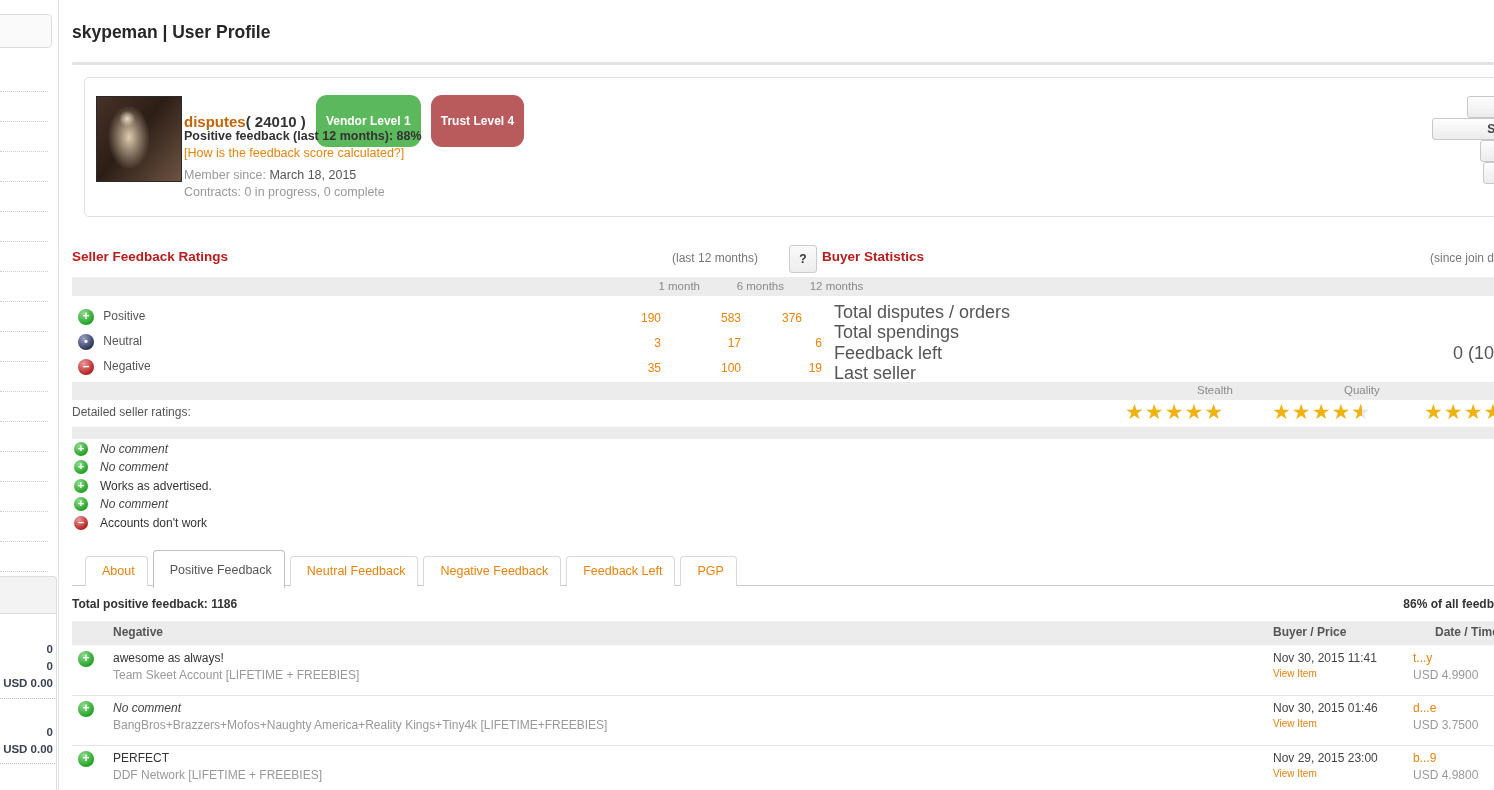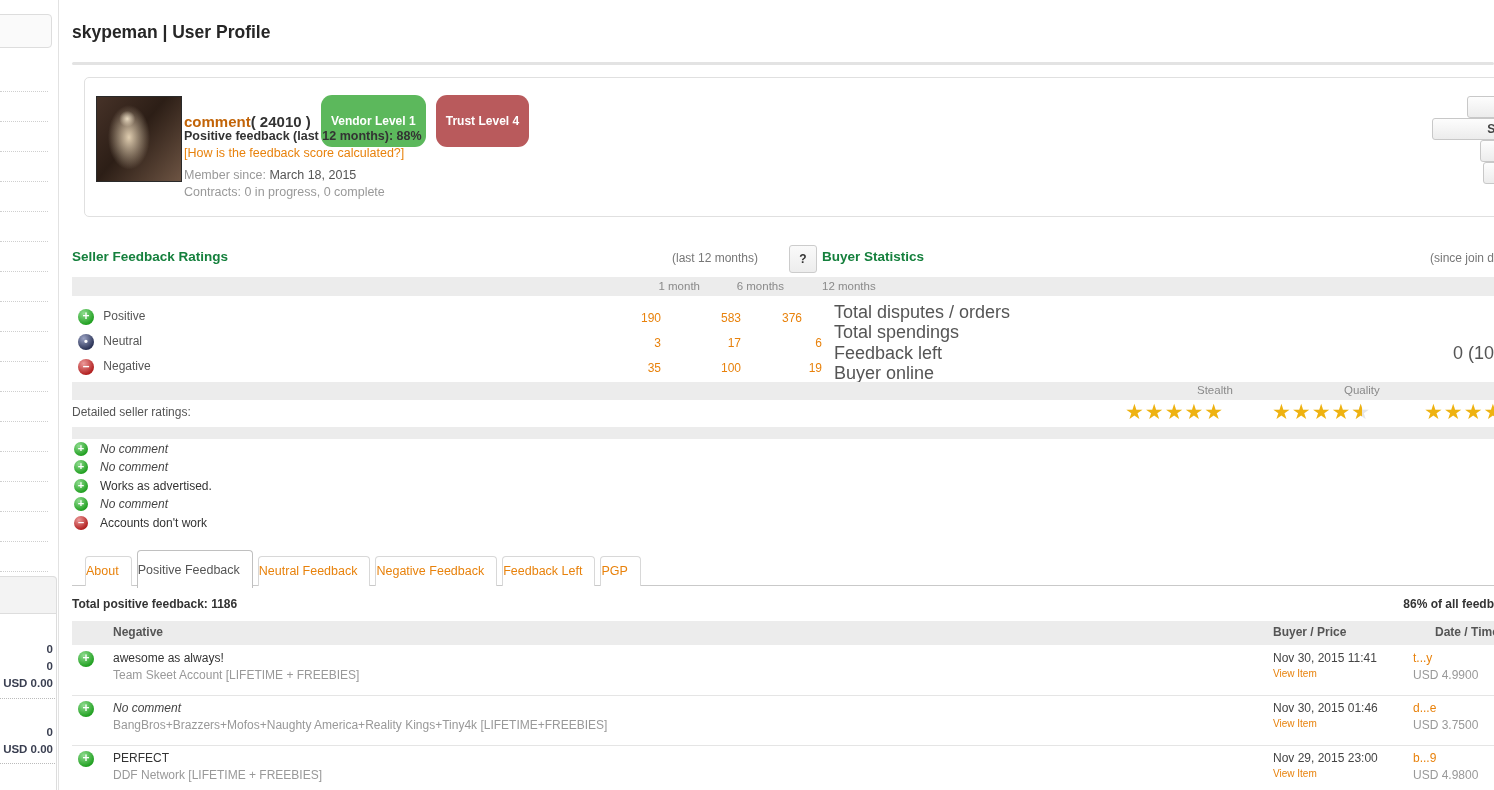--- a/index.html
+++ b/index.html
@@ -34,21 +34,21 @@
   .badge.green{background:#5cb85c;}
   .badge.red{background:#b95a5c;}
   .posline{left:184px;top:129px;font-weight:bold;color:#333;font-size:12.5px;}
   .scorelink{left:184px;top:146px;color:#e8820c;font-size:12.5px;cursor:pointer;}
   .memberline{left:184px;top:168px;color:#999;font-size:12.5px;}
   .memberline .val{color:#555;}
   .contractsline{left:184px;top:185px;color:#999;font-size:12.5px;}
   .pbtn{position:absolute;height:22px;line-height:20px;padding:0 12px;border:1px solid #c8c8c8;border-radius:3px;
     background:linear-gradient(#fdfdfd,#ececec);font-weight:bold;color:#444;font-size:12px;width:160px;cursor:pointer;box-sizing:border-box;}
   
-  .sec-title{font-size:13.5px;font-weight:bold;color:#15803d;}
+  .sec-title{font-size:13.5px;font-weight:bold;color:#b91c1c;}
   .sec-sub{color:#777;font-size:12px;}
   .help-btn{left:789px;top:245px;width:26px;height:26px;border:1px solid #ccc;border-radius:3px;background:linear-gradient(#fafafa,#ededed);
     text-align:center;line-height:26px;font-weight:bold;color:#333;cursor:pointer;}
   .graybar{background:#ececec;}
   .colhead{color:#8a8a8a;font-size:11.5px;}
   .num{color:#e8820c;font-size:12px;text-align:right;width:60px;}
   .rowlabel{color:#555;font-size:12px;}
   .dot{display:inline-block;width:16px;height:16px;border-radius:50%;color:#fff;font-weight:bold;text-align:center;line-height:15px;font-size:12px;vertical-align:middle;}
   .dot.positive{background:radial-gradient(circle at 35% 28%,#8fdc8f,#1e9e1e 75%);}
   .dot.positive::after{content:"+";}
@@ -64,21 +64,21 @@
   .st.half .h{position:absolute;left:0;top:0;width:55%;overflow:hidden;color:#eeb211;}
   
   .comment-row{position:absolute;left:74px;height:19px;}
   .comment-row .dot{width:14px;height:14px;line-height:13px;font-size:11px;}
   .comment-text{position:absolute;left:26px;top:1px;white-space:nowrap;color:#333;font-size:12px;}
   .comment-text.italic{font-style:italic;color:#444;}
   
   .tabs-rule{left:72px;top:585px;width:1422px;height:1px;background:#c9c9c9;}
   .tabs{left:85px;top:548px;height:38px;display:flex;align-items:flex-end;gap:5px;}
   .tab{border:1px solid #d8d8d8;border-bottom:none;border-radius:4px 4px 0 0;background:#fff;
-    padding:7px 12px 8px 0;color:#e8820c;font-size:12.5px;cursor:pointer;white-space:nowrap;}
+    padding:7px 12px 8px 16px;color:#e8820c;font-size:12.5px;cursor:pointer;white-space:nowrap;}
   .tab.active{border-color:#c0c0c0;color:#555;padding-top:12px;padding-bottom:11px;position:relative;z-index:2;margin-bottom:-2px;}
   
   .total-line{left:72px;top:597px;font-weight:bold;color:#333;font-size:12px;}
   .pct-line{right:0;top:597px;font-weight:bold;color:#333;font-size:12px;text-align:right;}
   .tbl-head{left:72px;top:621px;width:1422px;height:24px;background:#ececec;}
   .th{position:absolute;top:4px;font-weight:bold;color:#555;font-size:12px;white-space:nowrap;}
   .fb-row{position:absolute;left:72px;width:1422px;height:50px;}
   .fb-sep{border-bottom:1px solid #e5e5e5;}
   .fb-icon{position:absolute;left:6px;top:6px;}
   .fb-comment{position:absolute;left:41px;top:6px;color:#333;font-size:12px;white-space:nowrap;}
@@ -123,21 +123,21 @@
   <div class="abs side-val" style="top:743px;">USD 0.00</div>
   <div class="abs side-sep" style="top:763px;"></div>
 </div>
 
 <div class="abs page-title">skypeman | User Profile</div>
 <div class="abs title-rule"></div>
 
 <div class="abs profile-panel"></div>
 <div class="abs avatar"></div>
 <div class="abs uname-line">
-  <span class="uname">comment</span><span class="uid">( 24010 )</span>
+  <span class="uname">disputes</span><span class="uid">( 24010 )</span>
   <span class="badge green">Vendor Level 1</span>
   <span class="badge red">Trust Level 4</span>
 </div>
 <div class="abs posline">Positive feedback (last 12 months): 88%</div>
 <div class="abs scorelink">[How is the feedback score calculated?]</div>
 <div class="abs memberline">
   <span>Member since: </span><span class="val">March 18, 2015</span>
 </div>
 <div class="abs contractsline">Contracts: 0 in progress, 0 complete</div>
 <button class="pbtn" style="left:1467px;top:96px;">View</button>
@@ -147,21 +147,21 @@
 
 <div class="abs sec-title" style="left:72px;top:249px;">Seller Feedback Ratings</div>
 <div class="abs sec-sub" style="left:672px;top:251px;">(last 12 months)</div>
 <div class="abs help-btn">?</div>
 <div class="abs sec-title" style="left:822px;top:249px;">Buyer Statistics</div>
 <div class="abs sec-sub" style="right:0;top:251px;white-space:nowrap;">(since join d</div>
 
 <div class="abs graybar" style="left:72px;top:277px;width:1422px;height:19px;">
   <span class="abs colhead" style="left:568px;top:3px;width:60px;text-align:right;">1 month</span>
   <span class="abs colhead" style="left:652px;top:3px;width:60px;text-align:right;">6 months</span>
-  <span class="abs colhead" style="left:750px;top:3px;width:67px;text-align:left;">12 months</span>
+  <span class="abs colhead" style="left:731px;top:3px;width:67px;text-align:center;">12 months</span>
 </div>
 
 <div class="abs" style="left:78px;top:309px;">
   <span class="dot positive"></span>
   <span class="rowlabel" style="margin-left:6px;">Positive</span>
 </div>
 <span class="abs num" style="left:601px;top:311px;">190</span>
 <span class="abs num" style="left:681px;top:311px;">583</span>
 <span class="abs num" style="left:742px;top:311px;text-align:right;">376</span>
 
@@ -177,21 +177,21 @@
   <span class="dot negative"></span>
   <span class="rowlabel" style="margin-left:6px;">Negative</span>
 </div>
 <span class="abs num" style="left:601px;top:361px;">35</span>
 <span class="abs num" style="left:681px;top:361px;">100</span>
 <span class="abs num" style="left:762px;top:361px;">19</span>
 
 <div class="abs bstat-label" style="left:834px;top:302px;">Total disputes / orders</div>
 <div class="abs bstat-label" style="left:834px;top:322px;">Total spendings</div>
 <div class="abs bstat-label" style="left:834px;top:343px;">Feedback left</div>
-<div class="abs bstat-label" style="left:834px;top:363px;">Buyer online</div>
+<div class="abs bstat-label" style="left:834px;top:363px;">Last seller</div>
 <div class="abs bstat-label" style="right:0;top:343px;white-space:nowrap;">0 (10</div>
 
 <div class="abs graybar" style="left:72px;top:382px;width:1422px;height:18px;">
   <span class="abs colhead" style="left:1125px;top:2px;">Stealth</span>
   <span class="abs colhead" style="left:1272px;top:2px;text-align:right;">Quality</span>
 
 </div>
 <div class="abs rowlabel" style="left:72px;top:405px;">Detailed seller ratings:</div>
 <div class="abs stars" style="left:1125px;top:400px;"><span class="st full">★</span><span class="st full">★</span><span class="st full">★</span><span class="st full">★</span><span class="st full">★</span></div>
 <div class="abs stars" style="left:1272px;top:400px;"><span class="st full">★</span><span class="st full">★</span><span class="st full">★</span><span class="st full">★</span><span class="st half"><span class="h">★</span>★</span></div>

